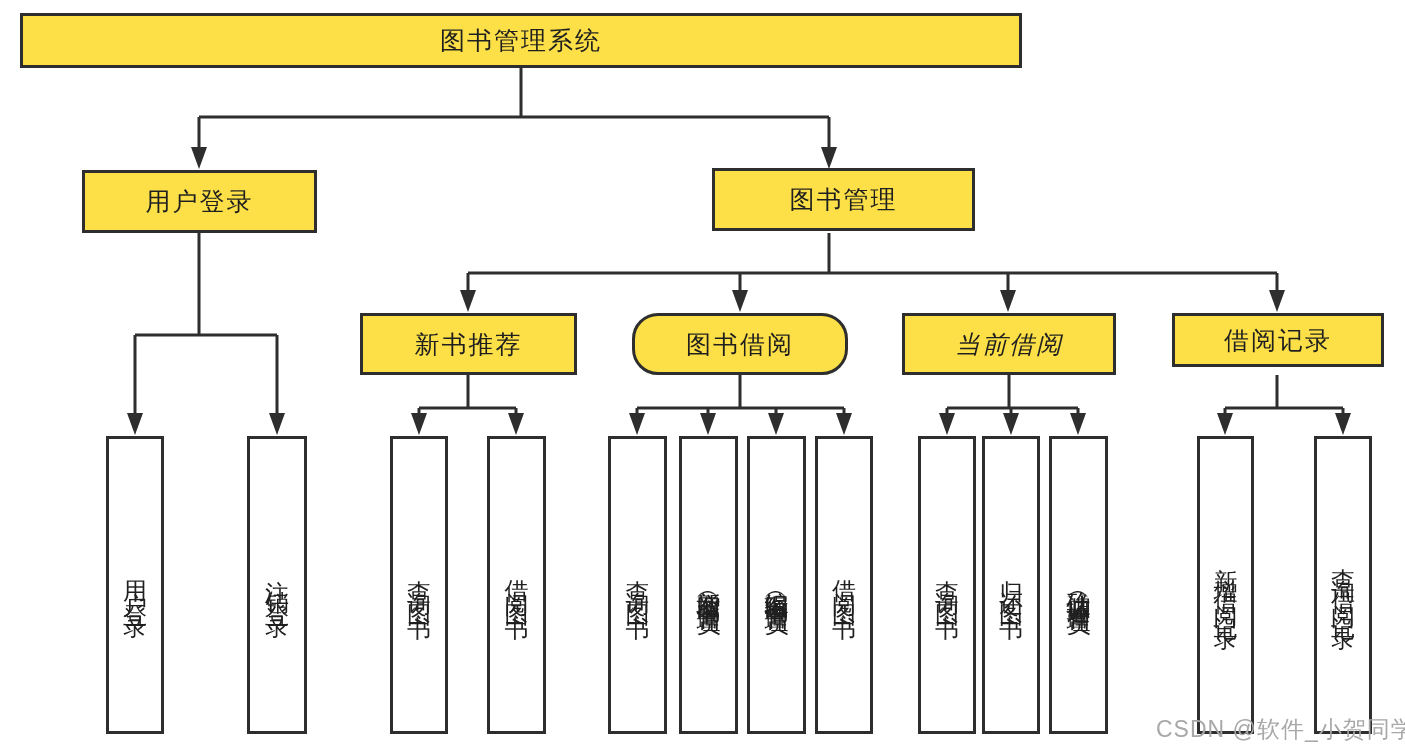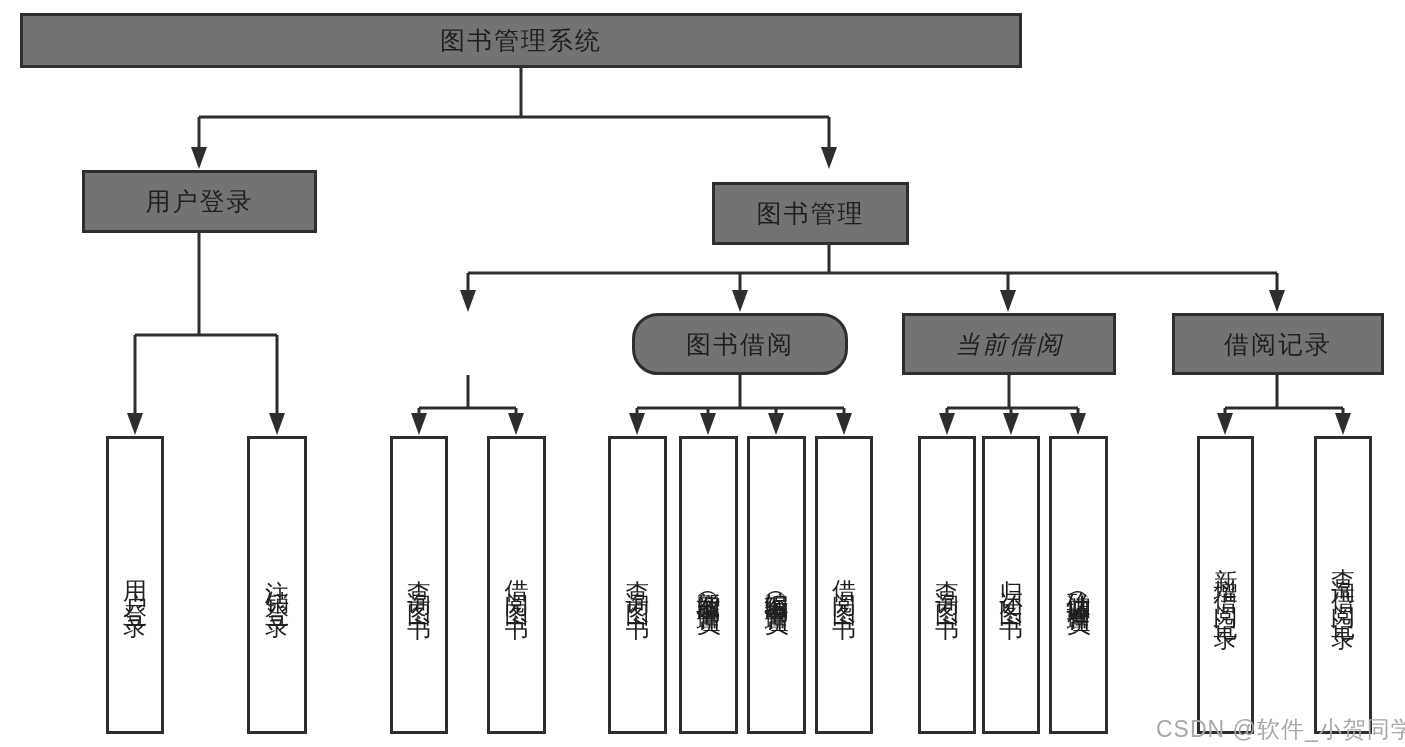--- a/index.html
+++ b/index.html
@@ -19,21 +19,21 @@
     position: absolute;
     left: 0; top: 0;
     width: 1405px;
     height: 747px;
     pointer-events: none;
   }
   .node {
     position: absolute;
     box-sizing: border-box;
     border: 3px solid #2e2e2e;
-    background: #737373;
+    background: #fde047;
     display: flex;
     align-items: center;
     justify-content: center;
     color: #1f1f1f;
     font-size: 25px;
     letter-spacing: 2px;
     white-space: nowrap;
   }
   .leaf {
     position: absolute;
@@ -115,31 +115,34 @@
     </g>
   </svg>
 
   <div class="node" style="left:20px; top:13px; width:1002px; height:55px;">
     <span>图书管理系统</span>
   </div>
 
   <div class="node" style="left:82px; top:170px; width:235px; height:63px;">
     <span>用户登录</span>
   </div>
-  <div class="node" style="left:712px; top:182px; width:197px; height:63px;">
+  <div class="node" style="left:712px; top:168px; width:263px; height:63px;">
     <span>图书管理</span>
   </div>
 
+  <div class="node" style="left:360px; top:313px; width:217px; height:62px;">
+    <span>新书推荐</span>
+  </div>
   <div class="node" style="left:632px; top:313px; width:216px; height:62px;border-radius:26px;">
     <span>图书借阅</span>
   </div>
   <div class="node" style="left:902px; top:313px; width:214px; height:62px;font-style:italic;">
     <span>当前借阅</span>
   </div>
-  <div class="node" style="left:1172px; top:313px; width:212px; height:62px;">
+  <div class="node" style="left:1172px; top:313px; width:212px; height:54px;">
     <span>借阅记录</span>
   </div>
 
   <div class="leaf" style="left:106px; width:58px;">
     <span class="vtext">用户登录</span>
   </div>
   <div class="leaf" style="left:247px; width:60px;">
     <span class="vtext">注销登录</span>
   </div>
 

